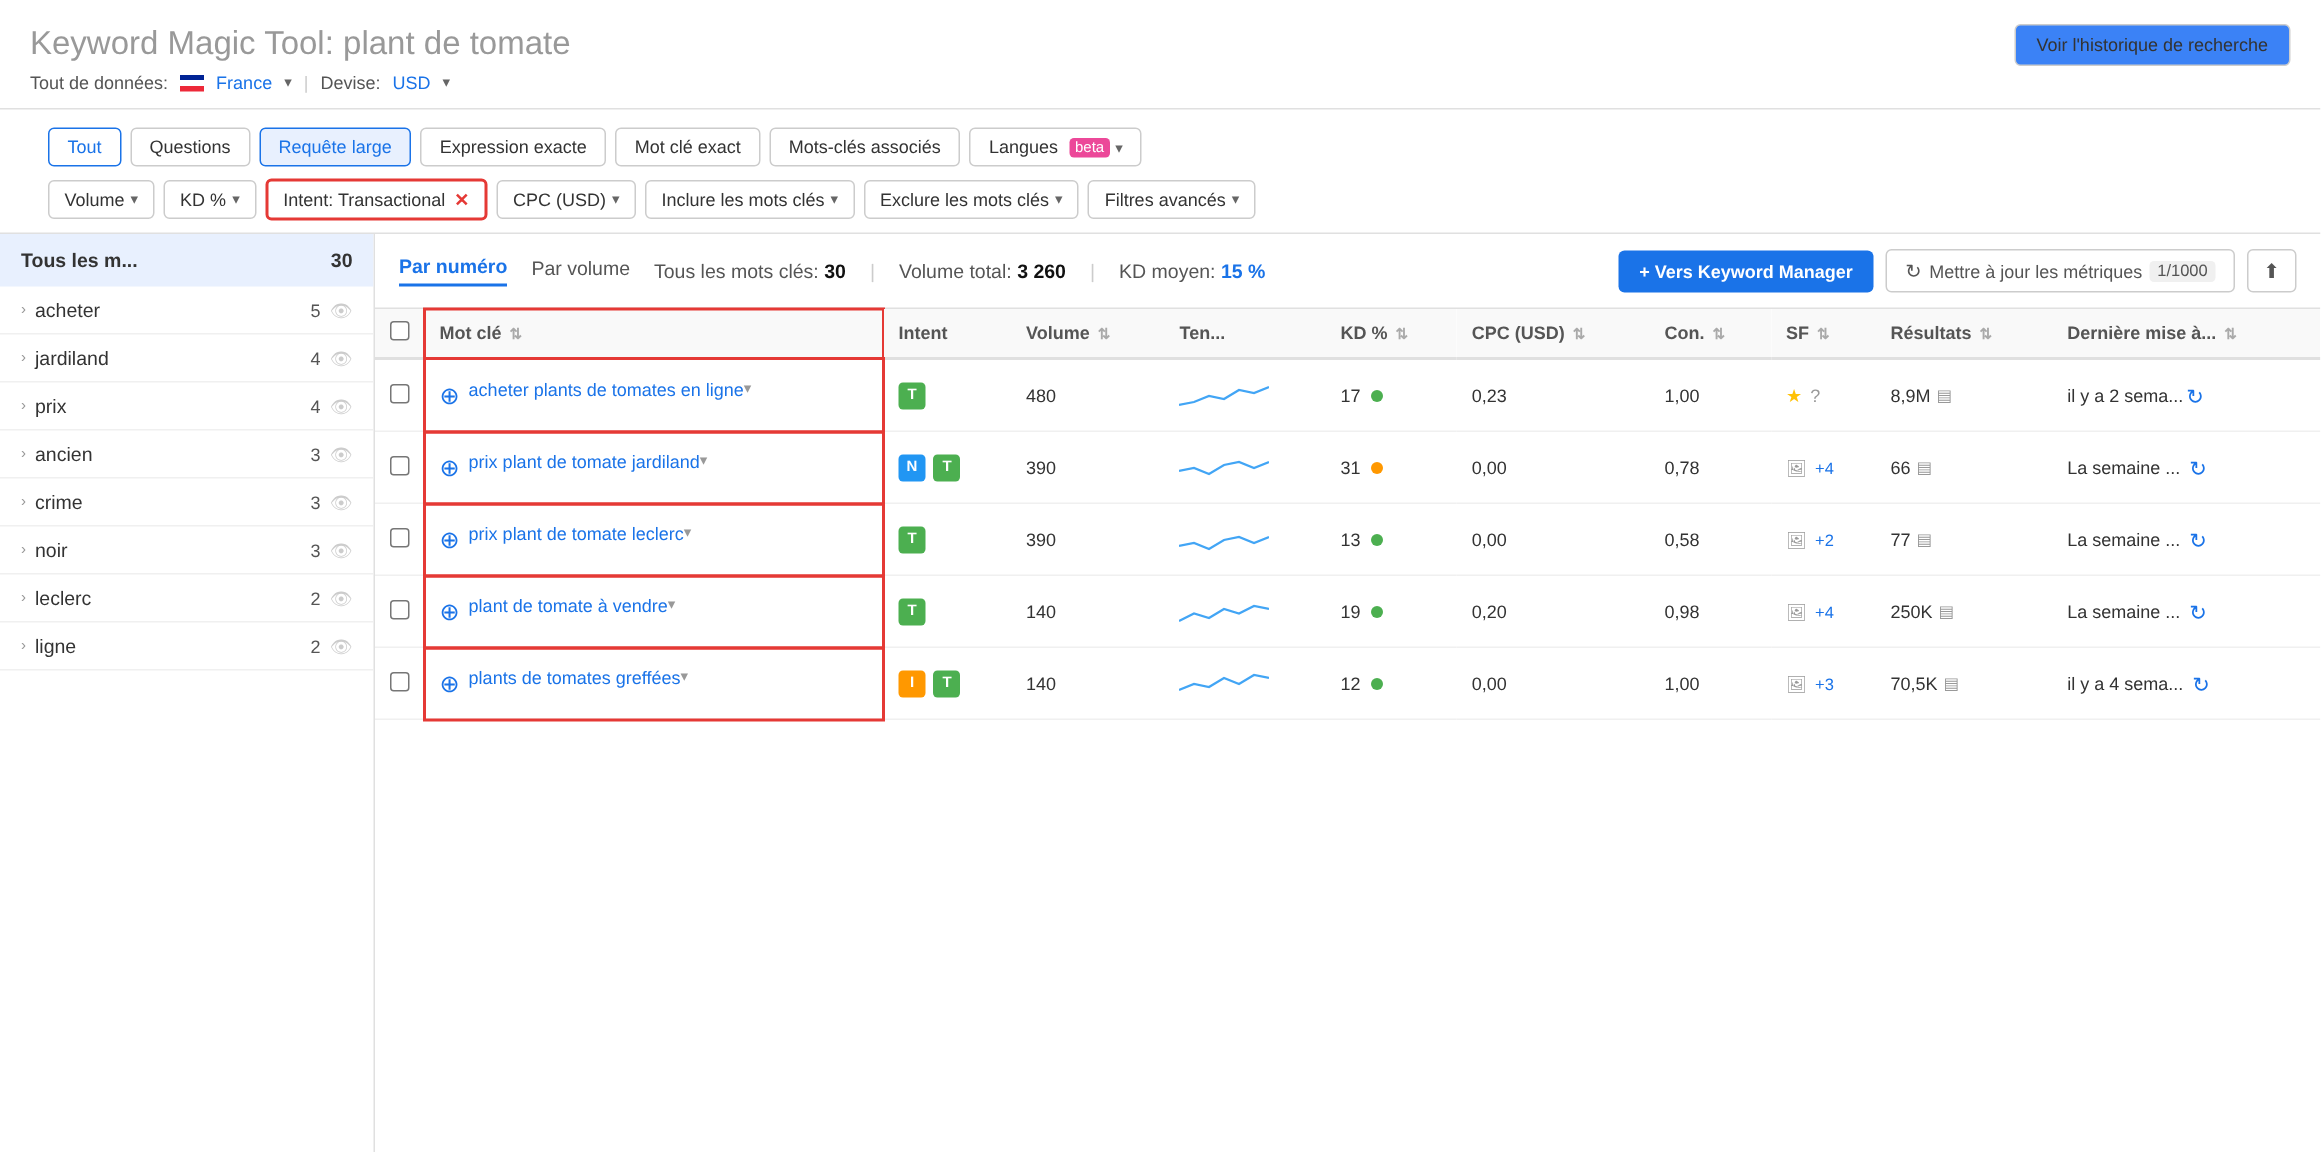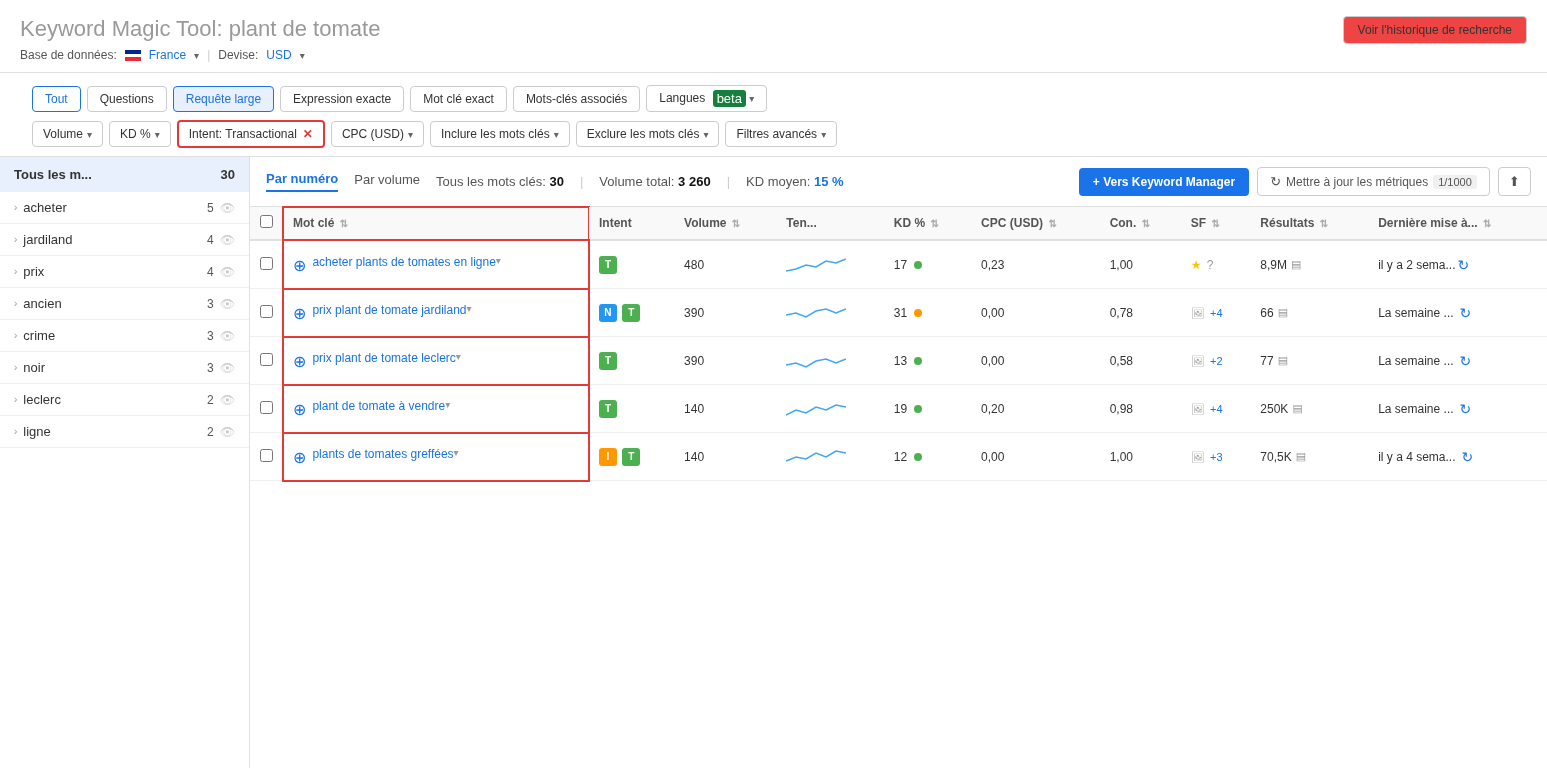--- a/index.html
+++ b/index.html
@@ -7,30 +7,30 @@
 
     .header { padding: 16px 20px 10px; border-bottom: 1px solid #e0e0e0; }
     .header h1 { font-size: 22px; font-weight: 700; color: #111; }
     .header h1 span { color: #999; font-weight: 400; }
     .header-sub { display: flex; align-items: center; gap: 8px; margin-top: 6px; font-size: 12px; color: #555; }
     .flag { width: 16px; height: 11px; display: inline-block; background: linear-gradient(to bottom, #002395 33%, #fff 33%, #fff 66%, #ED2939 66%); }
     .link-blue { color: #1a73e8; cursor: pointer; text-decoration: none; }
     .divider-v { color: #ccc; }
 
     .top-btn { position: absolute; top: 16px; right: 20px; }
-    .top-btn button { border: 1px solid #ccc; background: #ef4444; padding: 6px 14px; border-radius: 4px; cursor: pointer; font-size: 12px; color: #333; }
+    .top-btn button { border: 1px solid #ccc; background: #3b82f6; padding: 6px 14px; border-radius: 4px; cursor: pointer; font-size: 12px; color: #333; }
 
     .toolbar { padding: 12px 32px 8px; display: flex; flex-direction: column; gap: 8px; border-bottom: 1px solid #e0e0e0; }
     .toolbar-row { display: flex; align-items: center; gap: 6px; flex-wrap: wrap; }
 
     .tab-btn { border: 1px solid #ccc; background: #fff; padding: 5px 12px; border-radius: 4px; cursor: pointer; font-size: 12px; color: #333; white-space: nowrap; }
     .tab-btn.active { background: #fff; border-color: #1a73e8; color: #1a73e8; }
     .tab-btn.selected { background: #e8f0fe; border-color: #1a73e8; color: #1a73e8; }
 
-    .beta-badge { background: #15803d; color: #fff; font-size: 13px; border-radius: 3px; padding: 1px 4px; margin-left: 4px; vertical-align: middle; }
+    .beta-badge { background: #ec4899; color: #fff; font-size: 10px; border-radius: 3px; padding: 1px 4px; margin-left: 4px; vertical-align: middle; }
 
     .filter-btn { border: 1px solid #ccc; background: #fff; padding: 5px 10px; border-radius: 4px; cursor: pointer; font-size: 12px; color: #333; display: flex; align-items: center; gap: 4px; white-space: nowrap; }
     .filter-btn.intent-active { border: 2px solid #e53935; color: #333; }
     .chevron { font-size: 10px; color: #666; }
     .close-x { color: #e53935; cursor: pointer; font-weight: bold; margin-left: 2px; }
 
     .content { display: flex; height: calc(768px - 155px); justify-content: flex-end; }
 
     .sidebar { width: 250px; border-right: 1px solid #e0e0e0; overflow-y: auto; flex-shrink: 0; }
     .sidebar-header { display: flex; justify-content: space-between; align-items: center; padding: 10px 14px; background: #e8f0fe; font-weight: 600; font-size: 13px; }
@@ -103,21 +103,21 @@
   <div class="top-btn">
     <button>Voir l'historique de recherche</button>
   </div>
 
   <div class="header">
     <h1>
       <span>Keyword Magic Tool:</span>
       <span style="color:#999;font-weight:400;"> <span>plant de tomate</span></span>
     </h1>
     <div class="header-sub">
-      <span>Base de données:</span>
+      <span>Tout de données:</span>
       <span class="flag"></span>
       <a class="link-blue">France</a>
       <span class="chevron">▾</span>
       <span class="divider-v">|</span>
       <span>Devise:</span>
       <a class="link-blue">USD</a>
       <span class="chevron">▾</span>
     </div>
   </div>
 

